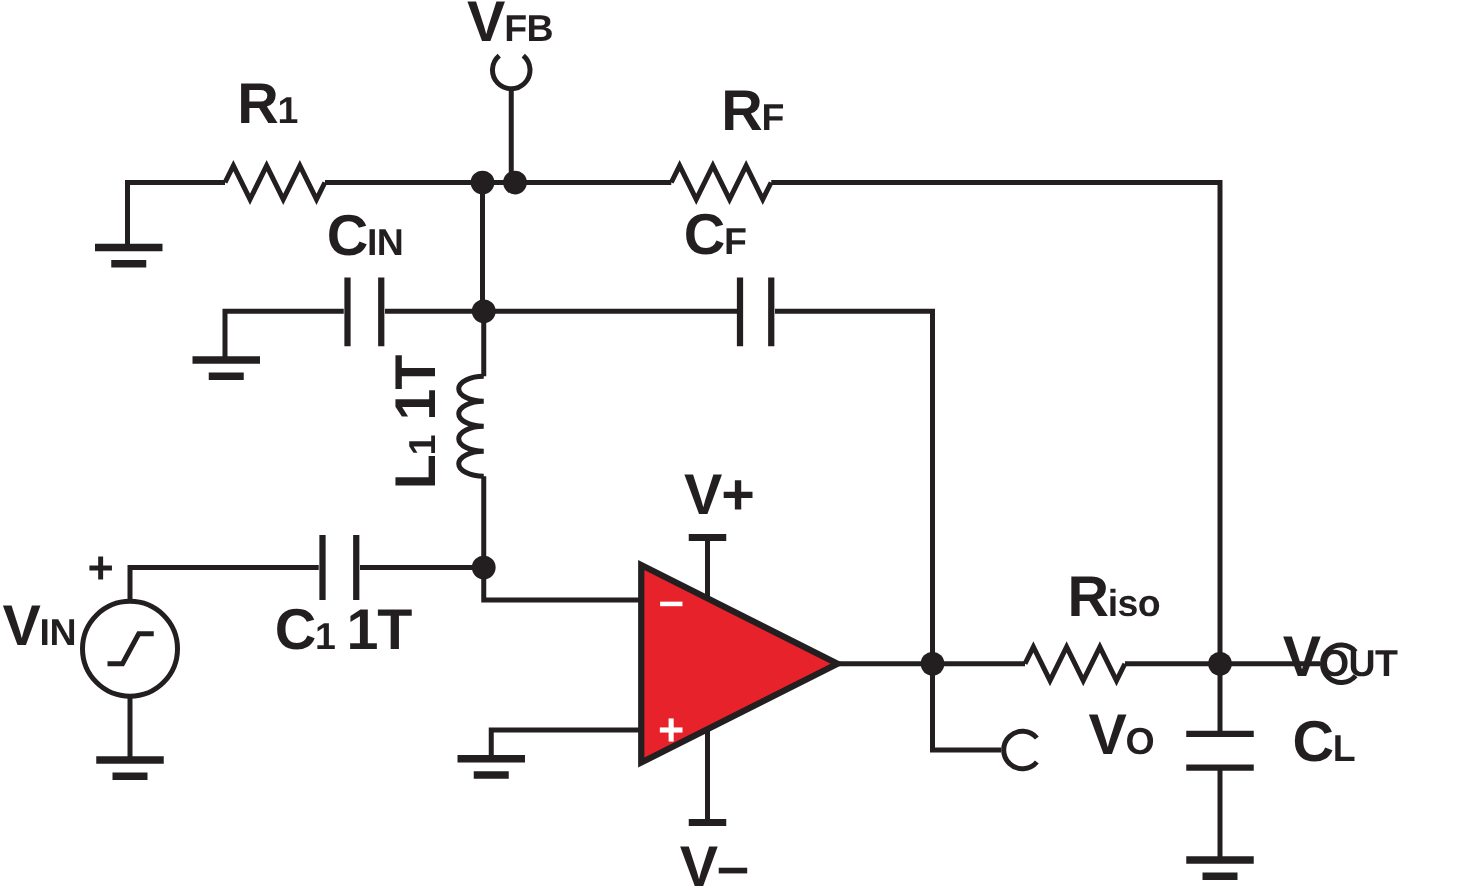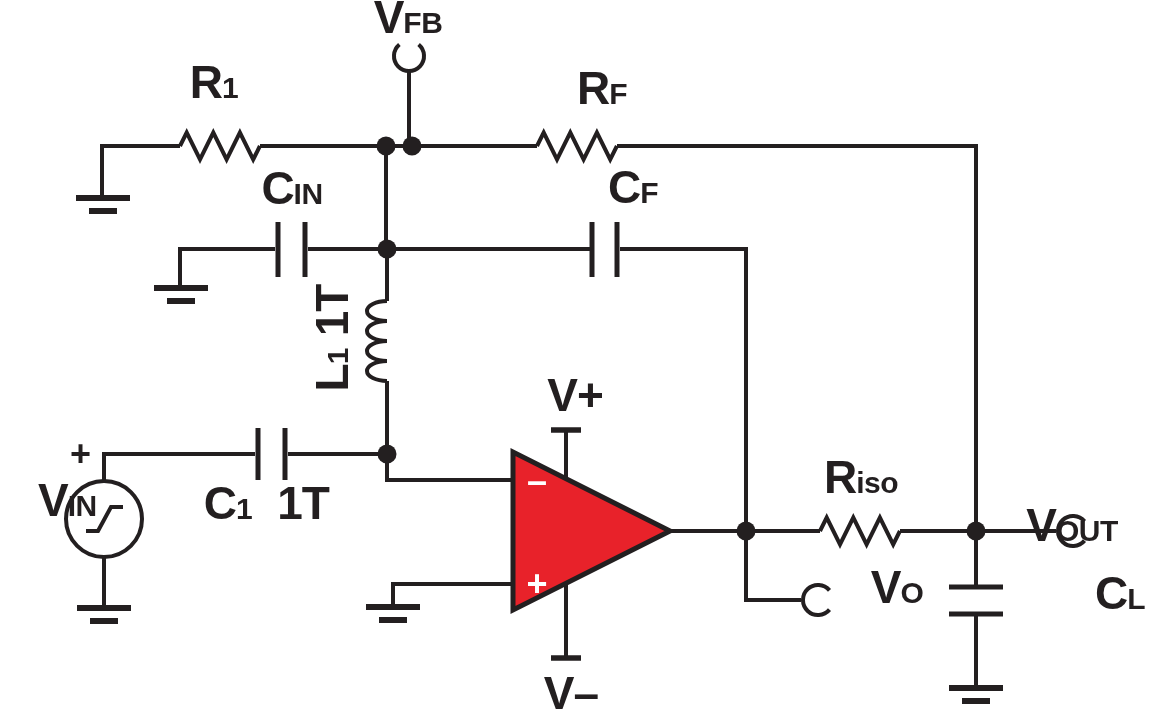--- a/index.html
+++ b/index.html
@@ -1,20 +1,20 @@
 <!DOCTYPE html>
 <html><head>
 <meta charset="utf-8">
 <style>
   html,body{margin:0;padding:0;background:#ffffff;}
   body{width:1166px;height:716px;position:relative;font-family:"Liberation Sans",sans-serif;overflow:hidden;}
   #schematic{position:absolute;left:0;top:0;}
   .lbl{position:absolute;font-weight:bold;font-size:46px;color:#231F20;line-height:1;white-space:nowrap;transform:translateX(-50%);letter-spacing:-1px;}
   .lbl .sub{font-size:30px;letter-spacing:-0.5px;}
-  .lbl.no-center{transform:none;margin-left:36px;}
+  .lbl.no-center{transform:none;}
   .lbl.rot{transform:translate(-50%,-50%) rotate(-90deg);}
   .lbl.plus-sign{font-size:36px;}
 </style>
 </head>
 <body>
 
 <svg id="schematic" width="1166" height="716" viewBox="0 0 1166 716">
   <g stroke="#231F20" stroke-width="4" fill="none">
 
     <path d="M180,146 H102 V198"></path>
@@ -112,35 +112,35 @@
 </svg>
 
 <div class="lbl" style="left:408px;top:-6px"><span>V</span><span class="sub">FB</span></div>
 
 <div class="lbl" style="left:214px;top:59px"><span>R</span><span class="sub">1</span></div>
 
 <div class="lbl" style="left:602px;top:65px"><span>R</span><span class="sub">F</span></div>
 
 <div class="lbl" style="left:292px;top:165px"><span>C</span><span class="sub">IN</span></div>
 
-<div class="lbl" style="left:633px;top:164px"><span>C</span><span class="sub">F</span></div>
+<div class="lbl" style="left:572px;top:164px"><span>C</span><span class="sub">F</span></div>
 
 <div class="lbl rot" style="left:332px;top:338px"><span>L</span><span class="sub">1</span><span>&nbsp;</span><span>1T</span></div>
 
-<div class="lbl" style="left:228px;top:480px"><span>C</span><span class="sub">1</span></div>
+<div class="lbl" style="left:244px;top:480px"><span>C</span><span class="sub">1</span></div>
 
 <div class="lbl" style="left:303px;top:480px"><span>1T</span></div>
 
 <div class="lbl plus-sign" style="left:80px;top:436px"><span>+</span></div>
 
 <div class="lbl no-center" style="left:2px;top:477px"><span>V</span><span class="sub">IN</span></div>
 
 <div class="lbl" style="left:575px;top:372px"><span>V+</span></div>
 
 <div class="lbl" style="left:571px;top:670px"><span>V–</span></div>
 
-<div class="lbl" style="left:861px;top:454px"><span>R</span><span class="sub">iso</span></div>
+<div class="lbl" style="left:891px;top:454px"><span>R</span><span class="sub">iso</span></div>
 
 <div class="lbl" style="left:897px;top:564px"><span>V</span><span class="sub">O</span></div>
 
 <div class="lbl" style="left:1072px;top:502px"><span>V</span><span class="sub">OUT</span></div>
 
-<div class="lbl" style="left:1120px;top:570px"><span>C</span><span class="sub">L</span></div>
+<div class="lbl" style="left:1059px;top:570px"><span>C</span><span class="sub">L</span></div>
 
 </body></html>

